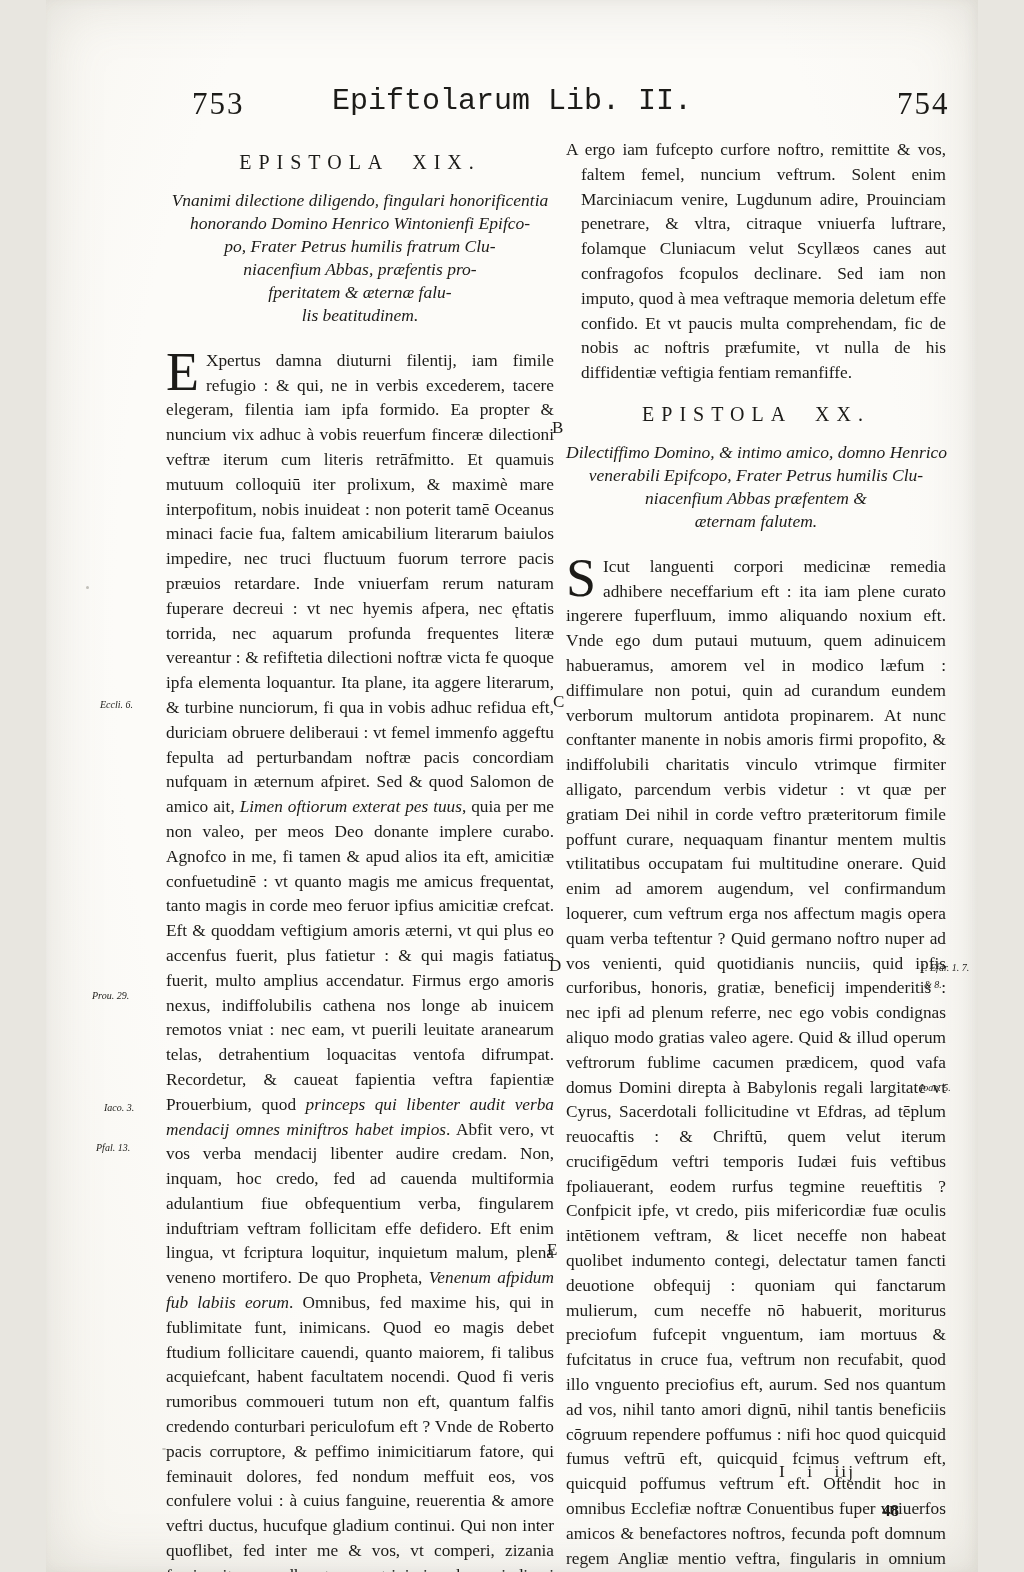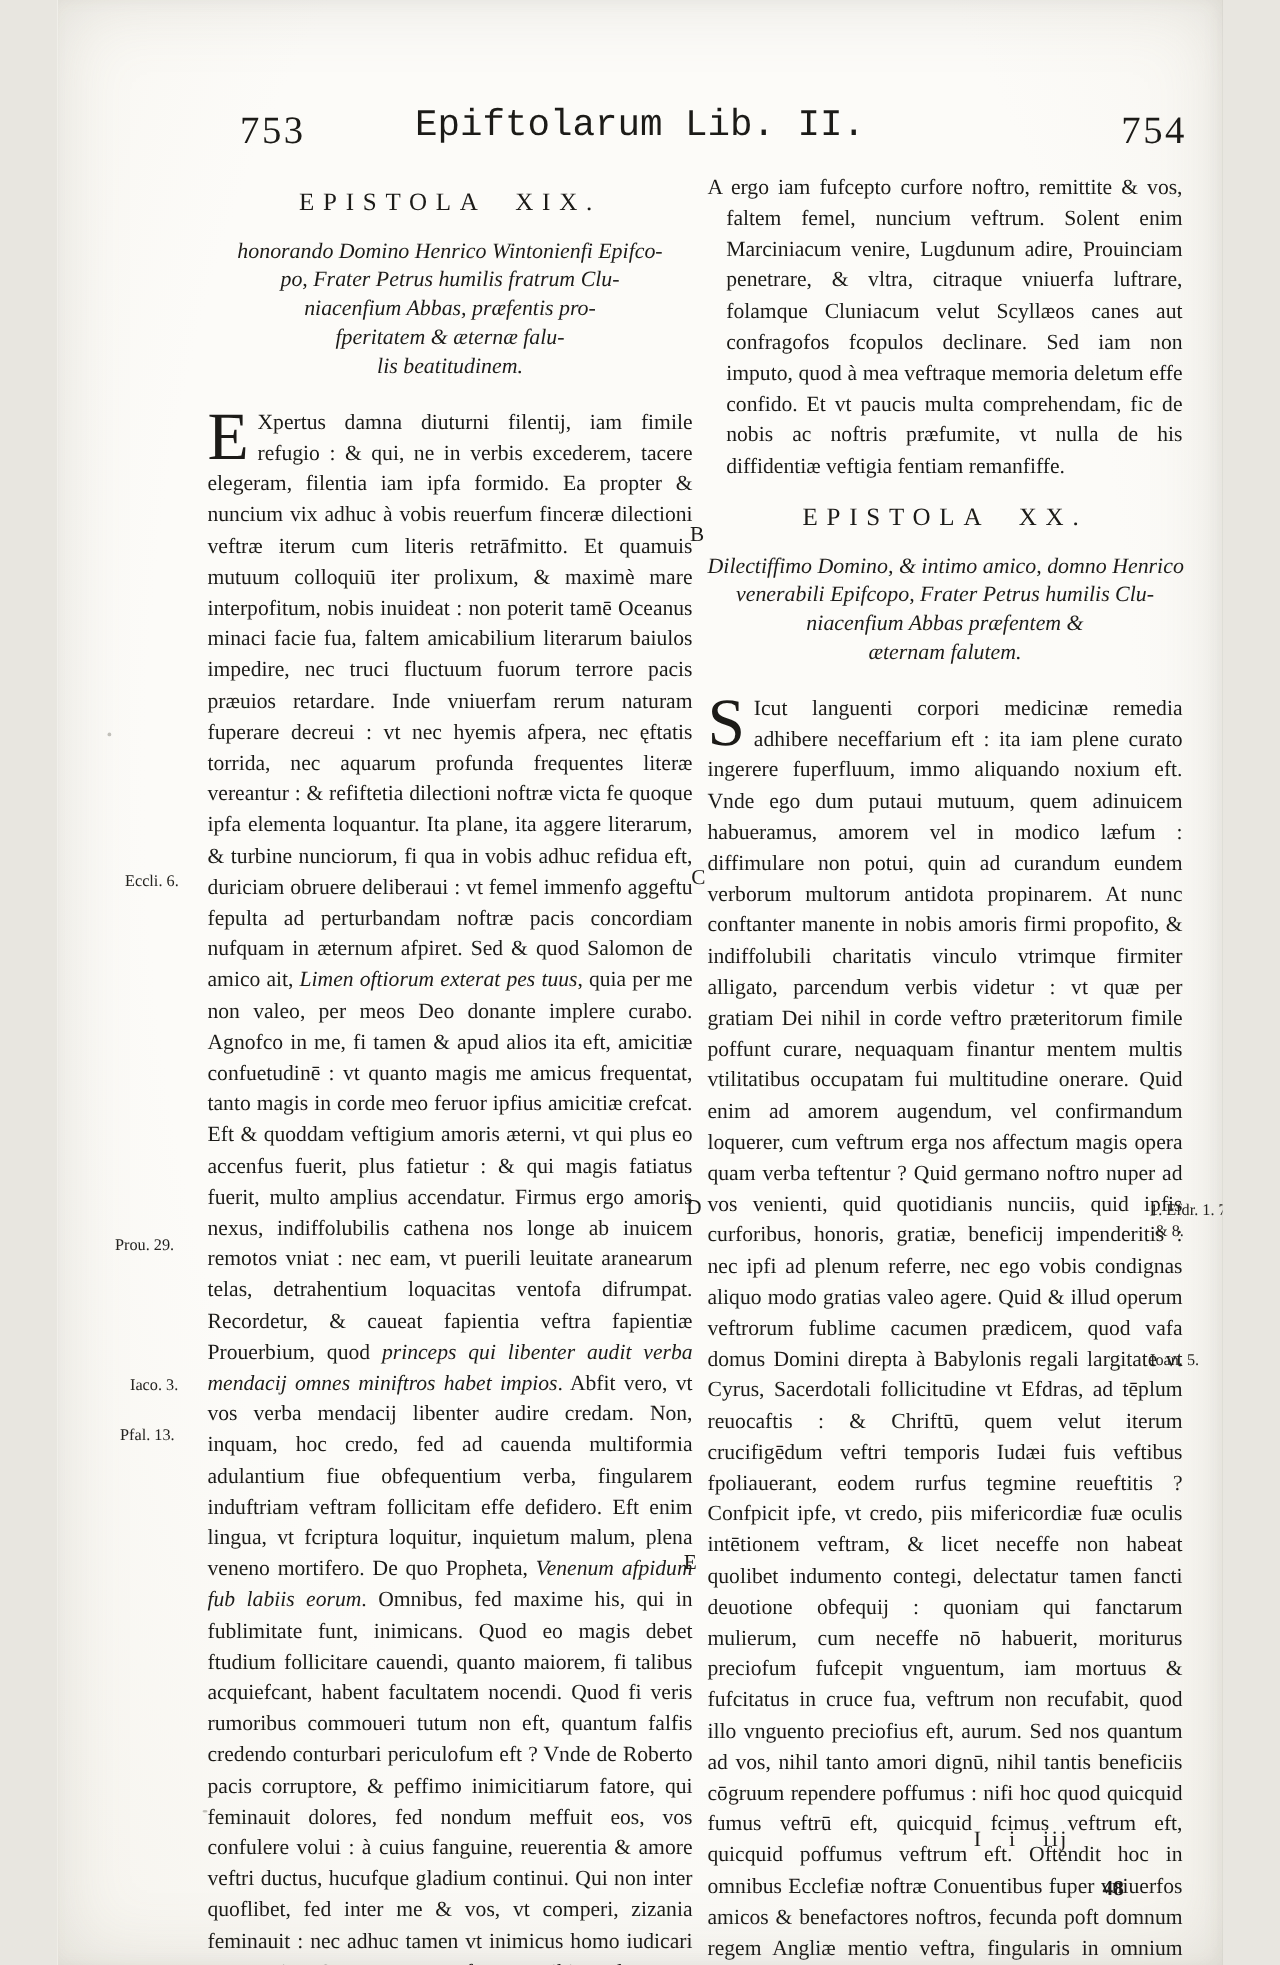--- a/index.html
+++ b/index.html
@@ -38,21 +38,21 @@
   .body-par{margin:0;}
   .drop-cap{
     float:left;font-size:54px;line-height:42px;
     padding:2px 7px 0 0;
   }
   .hanging{text-indent:-15px;padding-left:15px;margin:0 0 10px 0;}
   .col-right .epistola-heading{margin-top:16px;}
   .body-par i, .dedication i{font-style:italic;}
   
   .mnote{
-    position:absolute;font-size:13px;line-height:16px;
+    position:absolute;font-style:italic;font-size:10px;line-height:16px;
     color:#23221e;white-space:nowrap;
   }
   .gutter-letter{
     position:absolute;font-size:17px;font-style:normal;color:#1c1b18;
   }
   
   .sig-mark{position:absolute;top:1461px;left:733px;font-size:17.5px;letter-spacing:2px;word-spacing:14px;}
   .sheet-num{position:absolute;top:1461px;left:836px;font-size:17px;font-weight:bold;margin-top:40px;}
   
   .speck{position:absolute;background:#8a877e;border-radius:50%;opacity:.5;}
@@ -62,20 +62,21 @@
 
 <div class="page">
 
   <div class="pagenum left">753</div>
   <div class="running-title">Epiftolarum Lib. II.</div>
   <div class="pagenum right">754</div>
 
   <div class="col col-left">
     <div class="epistola-heading">EPISTOLA XIX.</div>
     <div class="dedication">
+      <div>Vnanimi dilectione diligendo, fingulari honorificentia</div>
       <div>honorando Domino Henrico Wintonienfi Epifco-</div>
       <div>po, Frater Petrus humilis fratrum Clu-</div>
       <div>niacenfium Abbas, præfentis pro-</div>
       <div>fperitatem &amp; æternæ falu-</div>
       <div>lis beatitudinem.</div>
     </div>
     <p class="body-par">
       <span class="drop-cap">E</span><span>Xpertus damna diuturni filentij, iam fimile refugio : &amp; qui, ne in verbis excederem, tacere elegeram, filentia iam ipfa formido. Ea propter &amp; nuncium vix adhuc à vobis reuerfum finceræ dilectioni veftræ iterum cum literis retrāfmitto. Et quamuis mutuum colloquiū iter prolixum, &amp; maximè mare interpofitum, nobis inuideat : non poterit tamē Oceanus minaci facie fua, faltem amicabilium literarum baiulos impedire, nec truci fluctuum fuorum terrore pacis præuios retardare. Inde vniuerfam rerum naturam fuperare decreui : vt nec hyemis afpera, nec ęftatis torrida, nec aquarum profunda frequentes literæ vereantur : &amp; refiftetia dilectioni noftræ victa fe quoque ipfa elementa loquantur. Ita plane, ita aggere literarum, &amp; turbine nunciorum, fi qua in vobis adhuc refidua eft, duriciam obruere deliberaui : vt femel immenfo aggeftu fepulta ad perturbandam noftræ pacis concordiam nufquam in æternum afpiret. Sed &amp; quod Salomon de amico ait, <i>Limen oftiorum exterat pes tuus</i>, quia per me non valeo, per meos Deo donante implere curabo. Agnofco in me, fi tamen &amp; apud alios ita eft, amicitiæ confuetudinē : vt quanto magis me amicus frequentat, tanto magis in corde meo feruor ipfius amicitiæ crefcat. Eft &amp; quoddam veftigium amoris æterni, vt qui plus eo accenfus fuerit, plus fatietur : &amp; qui magis fatiatus fuerit, multo amplius accendatur. Firmus ergo amoris nexus, indiffolubilis cathena nos longe ab inuicem remotos vniat : nec eam, vt puerili leuitate aranearum telas, detrahentium loquacitas ventofa difrumpat. Recordetur, &amp; caueat fapientia veftra fapientiæ Prouerbium, quod <i>princeps qui libenter audit verba mendacij omnes miniftros habet impios</i>. Abfit vero, vt vos verba mendacij libenter audire credam. Non, inquam, hoc credo, fed ad cauenda multiformia adulantium fiue obfequentium verba, fingularem induftriam veftram follicitam effe defidero. Eft enim lingua, vt fcriptura loquitur, inquietum malum, plena veneno mortifero. De quo Propheta, <i>Venenum afpidum fub labiis eorum</i>. Omnibus, fed maxime his, qui in fublimitate funt, inimicans. Quod eo magis debet ftudium follicitare cauendi, quanto maiorem, fi talibus acquiefcant, habent facultatem nocendi. Quod fi veris rumoribus commoueri tutum non eft, quantum falfis credendo conturbari periculofum eft ? Vnde de Roberto pacis corruptore, &amp; peffimo inimicitiarum fatore, qui feminauit dolores, fed nondum meffuit eos, vos confulere volui : à cuius fanguine, reuerentia &amp; amore veftri ductus, hucufque gladium continui. Qui non inter quoflibet, fed inter me &amp; vos, vt comperi, zizania feminauit : nec adhuc tamen vt inimicus homo iudicari promeruit. Super quo veftram mihi voluntatem remandate. Monachum vobis, non curforem mififfem : nifi Sacriftam in proximo iterum moleftare cauiffem. Bis</span>
     </p>
   </div>

